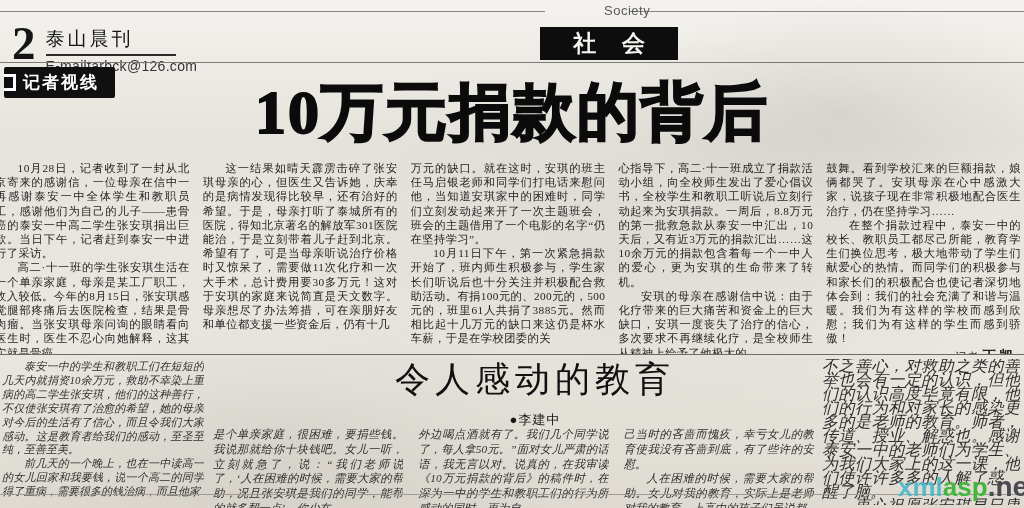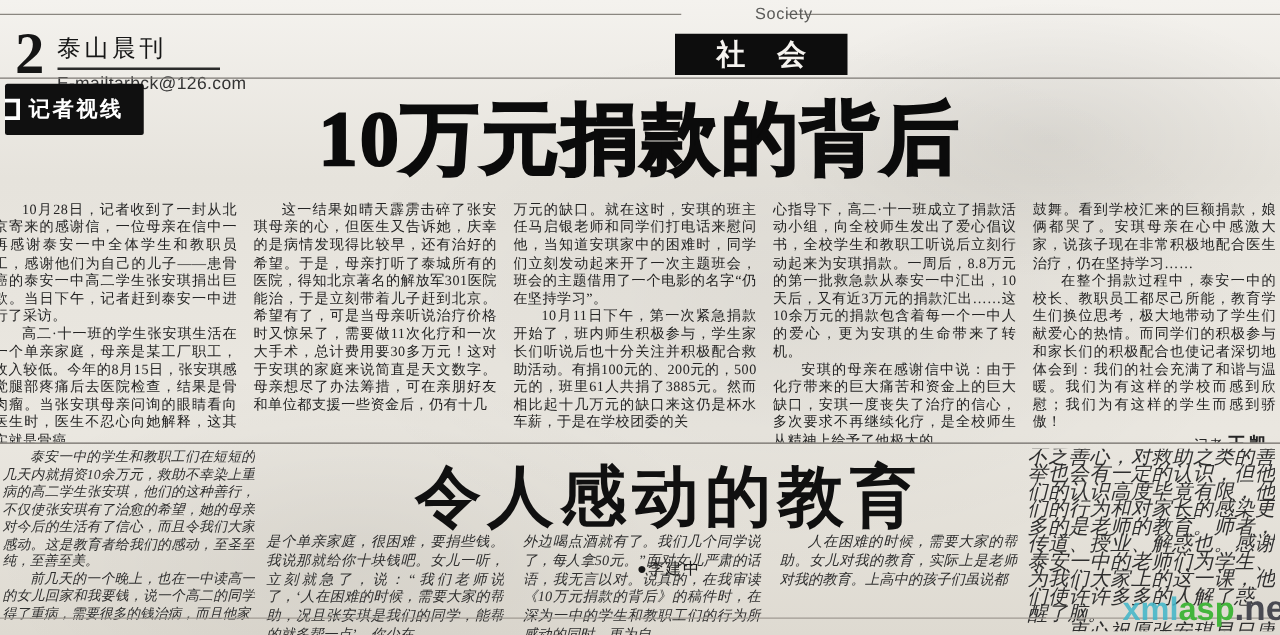--- a/index.html
+++ b/index.html
@@ -28,21 +28,21 @@
   .paper-name{font-size:19px;font-weight:normal;letter-spacing:3px;color:#161616;
     font-family:"Liberation Sans","DejaVu Sans",sans-serif;}
   .mast-line{width:130px;height:2px;background:#2b2b2b;margin:2px 0 2px;}
   .email{font-size:14px;color:#333;font-family:"Liberation Sans","DejaVu Sans",sans-serif;letter-spacing:0.3px;}
   
   .badge{position:absolute;left:540px;top:27px;width:138px;height:33px;background:#0d0d0d;color:#f5f3ef;
     font-family:Liberation Serif, serif;font-weight:bold;font-size:23px;
     letter-spacing:10px;text-indent:10px;display:flex;align-items:center;justify-content:center;}
   .header-rule{position:absolute;top:62px;left:0;right:0;height:1px;background:#7d7974;}
   
-  .column-label{position:absolute;left:4px;top:67px;height:41px;background:#101010;color:#fff;
+  .column-label{position:absolute;left:4px;top:67px;height:31px;background:#101010;color:#fff;
     display:flex;align-items:center;padding:0 16px 0 8px;overflow:hidden;border-radius:2px;
     font-family:Liberation Serif, serif;font-size:17px;font-weight:bold;letter-spacing:2px;}
   .sq{width:11px;height:11px;border:3px solid #fff;margin-left:-13px;margin-right:7px;flex:none;}
   
   .headline{position:absolute;top:68px;left:72px;width:880px;margin:0;text-align:center;
     font-family:Liberation Serif, serif;font-size:62px;font-weight:900;
     letter-spacing:2px;line-height:88px;color:#0b0b0b;-webkit-text-stroke:2px #0b0b0b;}
   
   .body-cols{position:absolute;top:161px;left:-5px;width:1026px;height:193px;display:flex;gap:13px;overflow:hidden;}
   .news-col{flex:1;overflow:hidden;text-align:justify;font-size:11.3px;line-height:14.2px;
@@ -51,21 +51,21 @@
   p.cont{text-indent:0 !important;}
   .byline{text-align:right !important;text-indent:0 !important;margin-top:3px !important;padding-right:4px;}
   .byline .pref{font-size:11.5px;}
   .byline .name{font-size:14.5px;font-weight:bold;letter-spacing:3px;}
   .section-rule{position:absolute;top:354px;left:0;right:0;height:1px;background:#6f6b66;}
   
   .intro-col{position:absolute;left:2px;top:360px;width:202px;height:138px;overflow:hidden;
     font-style:italic;font-size:11px;line-height:13.9px;text-align:justify;color:#2e2e2e;}
   .intro-col p{margin:0;text-indent:2em;}
   .commentary-head{position:absolute;left:235px;top:350px;width:600px;text-align:center;}
-  .commentary-head h2{margin:18px;font-size:53px;font-weight:700;letter-spacing:5px;line-height:60px;color:#101010;}
+  .commentary-head h2{margin:0;font-size:35px;font-weight:400;letter-spacing:5px;line-height:60px;color:#101010;}
   .author{font-size:13px;font-weight:normal;margin-top:1px;letter-spacing:1px;color:#161616;}
   .bottom-cols{position:absolute;left:213px;top:427px;width:601px;height:81px;display:flex;gap:15px;overflow:hidden;}
   .bottom-col{flex:1;overflow:hidden;font-style:italic;font-size:11.4px;line-height:14.8px;
     text-align:justify;color:#2e2e2e;}
   .bottom-col p{margin:0;text-indent:2em;}
   .right-col{position:absolute;left:822px;top:359px;width:198px;height:146px;overflow:hidden;
     font-style:italic;font-size:16px;line-height:14px;text-align:justify;color:#2e2e2e;}
   .right-col p{margin:0;text-indent:2em;}
   .bottom-rule{position:absolute;top:494px;left:0;right:0;height:1px;background:#a09a92;}
   
@@ -142,20 +142,21 @@
   </div>
 
   <div class="bottom-cols">
     <div class="bottom-col">
       <p class="cont">是个单亲家庭，很困难，要捐些钱。我说那就给你十块钱吧。女儿一听，立刻就急了，说：“我们老师说了，‘人在困难的时候，需要大家的帮助，况且张安琪是我们的同学，能帮的就多帮一点’。你少在</p>
     </div>
     <div class="bottom-col">
       <p class="cont">外边喝点酒就有了。我们几个同学说了，每人拿50元。”面对女儿严肃的话语，我无言以对。说真的，在我审读《10万元捐款的背后》的稿件时，在深为一中的学生和教职工们的行为所感动的同时，更为自</p>
     </div>
     <div class="bottom-col">
+      <p class="cont">己当时的吝啬而愧疚，幸亏女儿的教育使我没有吝啬到底，有了些许的安慰。</p>
       <p>人在困难的时候，需要大家的帮助。女儿对我的教育，实际上是老师对我的教育。上高中的孩子们虽说都</p>
     </div>
   </div>
 
   <div class="right-col">
     <p class="cont">不乏善心，对救助之类的善举也会有一定的认识，但他们的认识高度毕竟有限，他们的行为和对家长的感染更多的是老师的教育。师者，传道、授业、解惑也。感谢泰安一中的老师们为学生、为我们大家上的这一课，他们使许许多多的人解了惑、醒了脑。</p>
     <p>衷心祝愿张安琪早日康复，回到那充满阳光、充满温馨的课堂，与深爱着他的同学、老师们一起继续他的学业。</p>
   </div>
 
   <div class="bottom-rule"></div>

